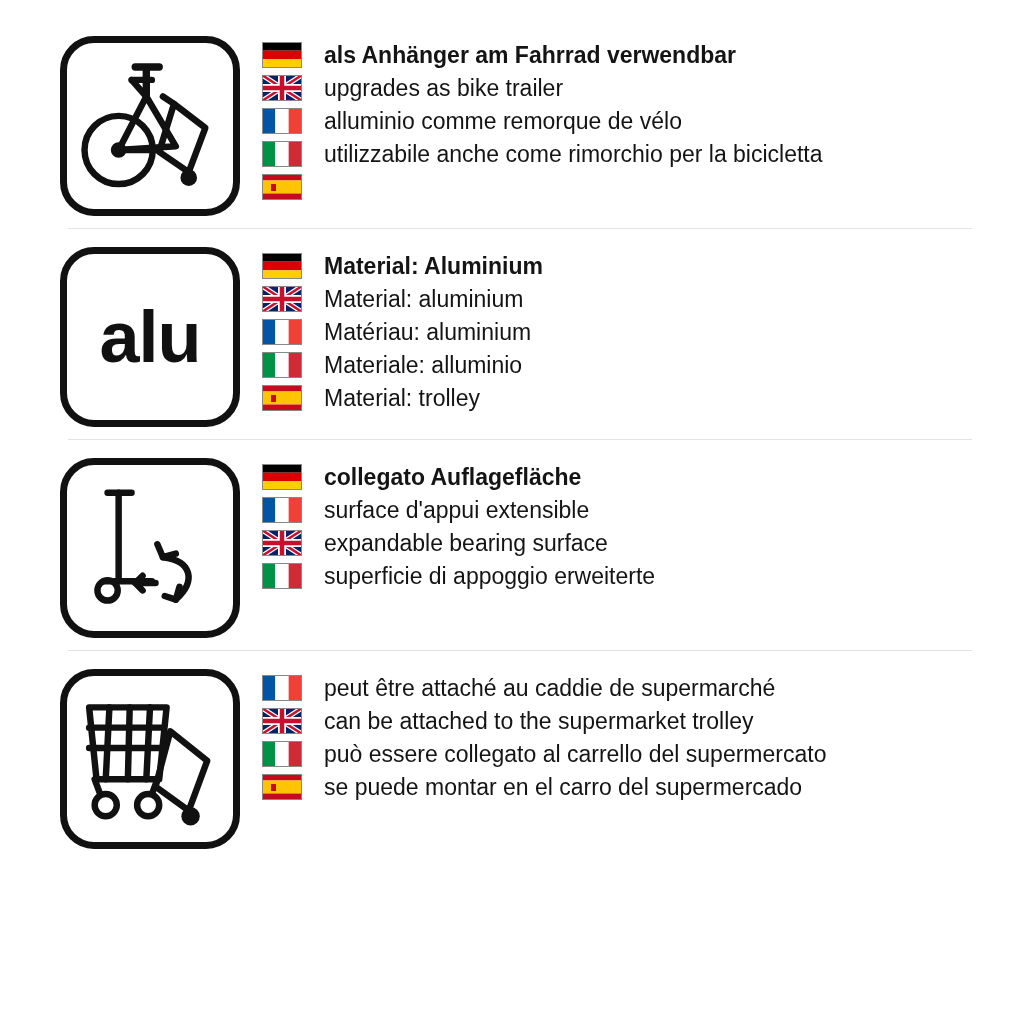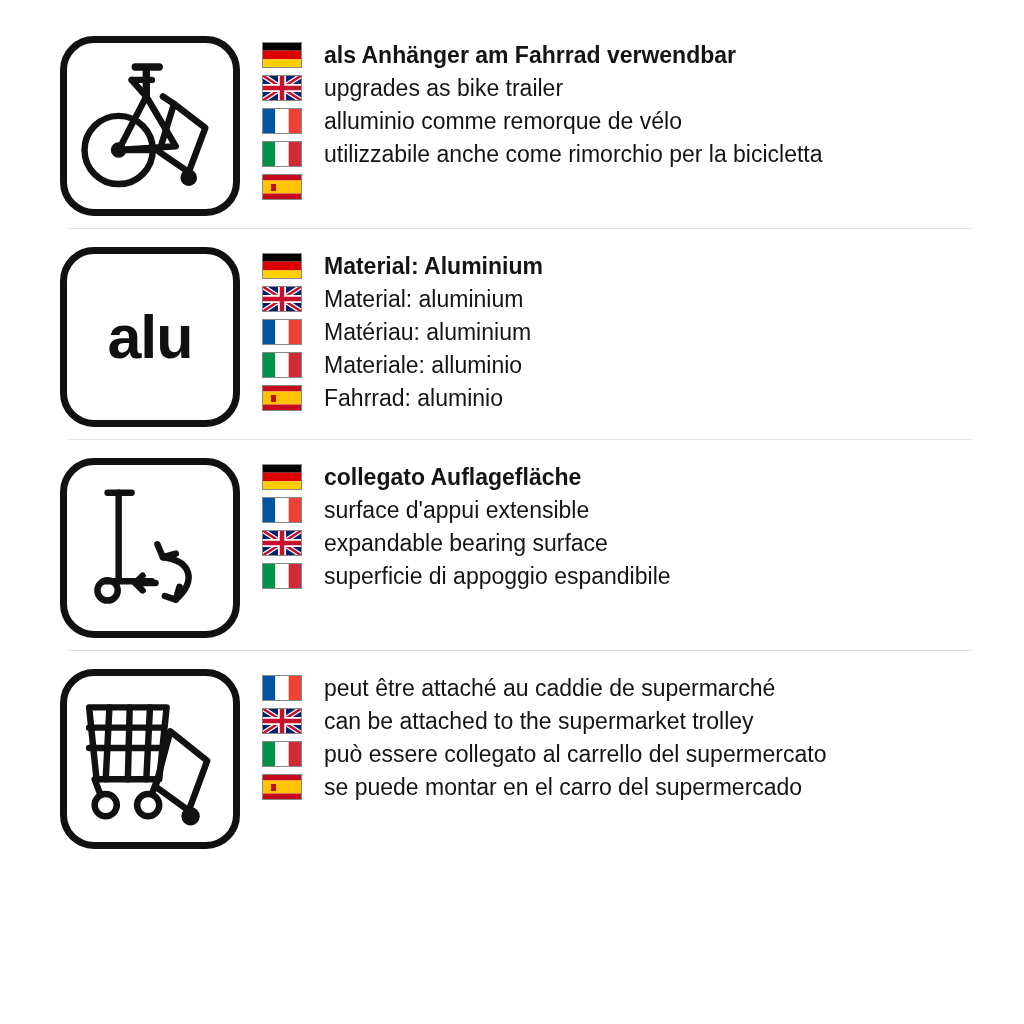--- a/index.html
+++ b/index.html
@@ -52,21 +52,21 @@
     background: #fff;
     overflow: hidden;
   }
   .icon-tile svg { display: block; width: 100%; height: 100%; }
   .alu-text {
     position: absolute;
     inset: 0;
     display: flex;
     align-items: center;
     justify-content: center;
-    font-size: 61px;
+    font-size: 72px;
     font-weight: 700;
     letter-spacing: -1px;
     line-height: 1;
     color: #111;
     font-family: "Liberation Sans", sans-serif;
   }
 
   
   .lines {
     flex: 1 1 auto;
@@ -238,21 +238,21 @@
       <div class="line">
         <span class="flag">
           <svg viewBox="0 0 40 26">
               <rect width="40" height="6.5" fill="#c60b1e"></rect>
               <rect y="6.5" width="40" height="13" fill="#ffc400"></rect>
               <rect y="19.5" width="40" height="6.5" fill="#c60b1e"></rect>
               <rect x="9" y="10" width="5" height="7" fill="#c60b1e"></rect>
               <rect x="0.5" y="0.5" width="39" height="25" fill="none" stroke="#888" stroke-width="1"></rect>
             </svg>
         </span>
-        <span class="txt">Fahrrad: aluminio</span>
+        <span class="txt">Material: trolley</span>
       </div>
     </div>
   </div>
 
   <div class="divider"></div>
 
   <div class="feature-row">
     <div class="icon-cell">
       <div class="icon-tile">
         <svg viewBox="0 0 180 180" aria-hidden="true">
@@ -307,21 +307,21 @@
       </div>
       <div class="line">
         <span class="flag">
           <svg viewBox="0 0 40 26">
               <rect width="13.33" height="26" fill="#009246"></rect>
               <rect x="13.33" width="13.33" height="26" fill="#fff"></rect>
               <rect x="26.66" width="13.34" height="26" fill="#ce2b37"></rect>
               <rect x="0.5" y="0.5" width="39" height="25" fill="none" stroke="#888" stroke-width="1"></rect>
             </svg>
         </span>
-        <span class="txt">superficie di appoggio espandibile</span>
+        <span class="txt">superficie di appoggio erweiterte</span>
       </div>
     </div>
   </div>
 
   <div class="divider"></div>
 
   <div class="feature-row">
     <div class="icon-cell">
       <div class="icon-tile">
         <svg viewBox="0 0 180 180" aria-hidden="true">

